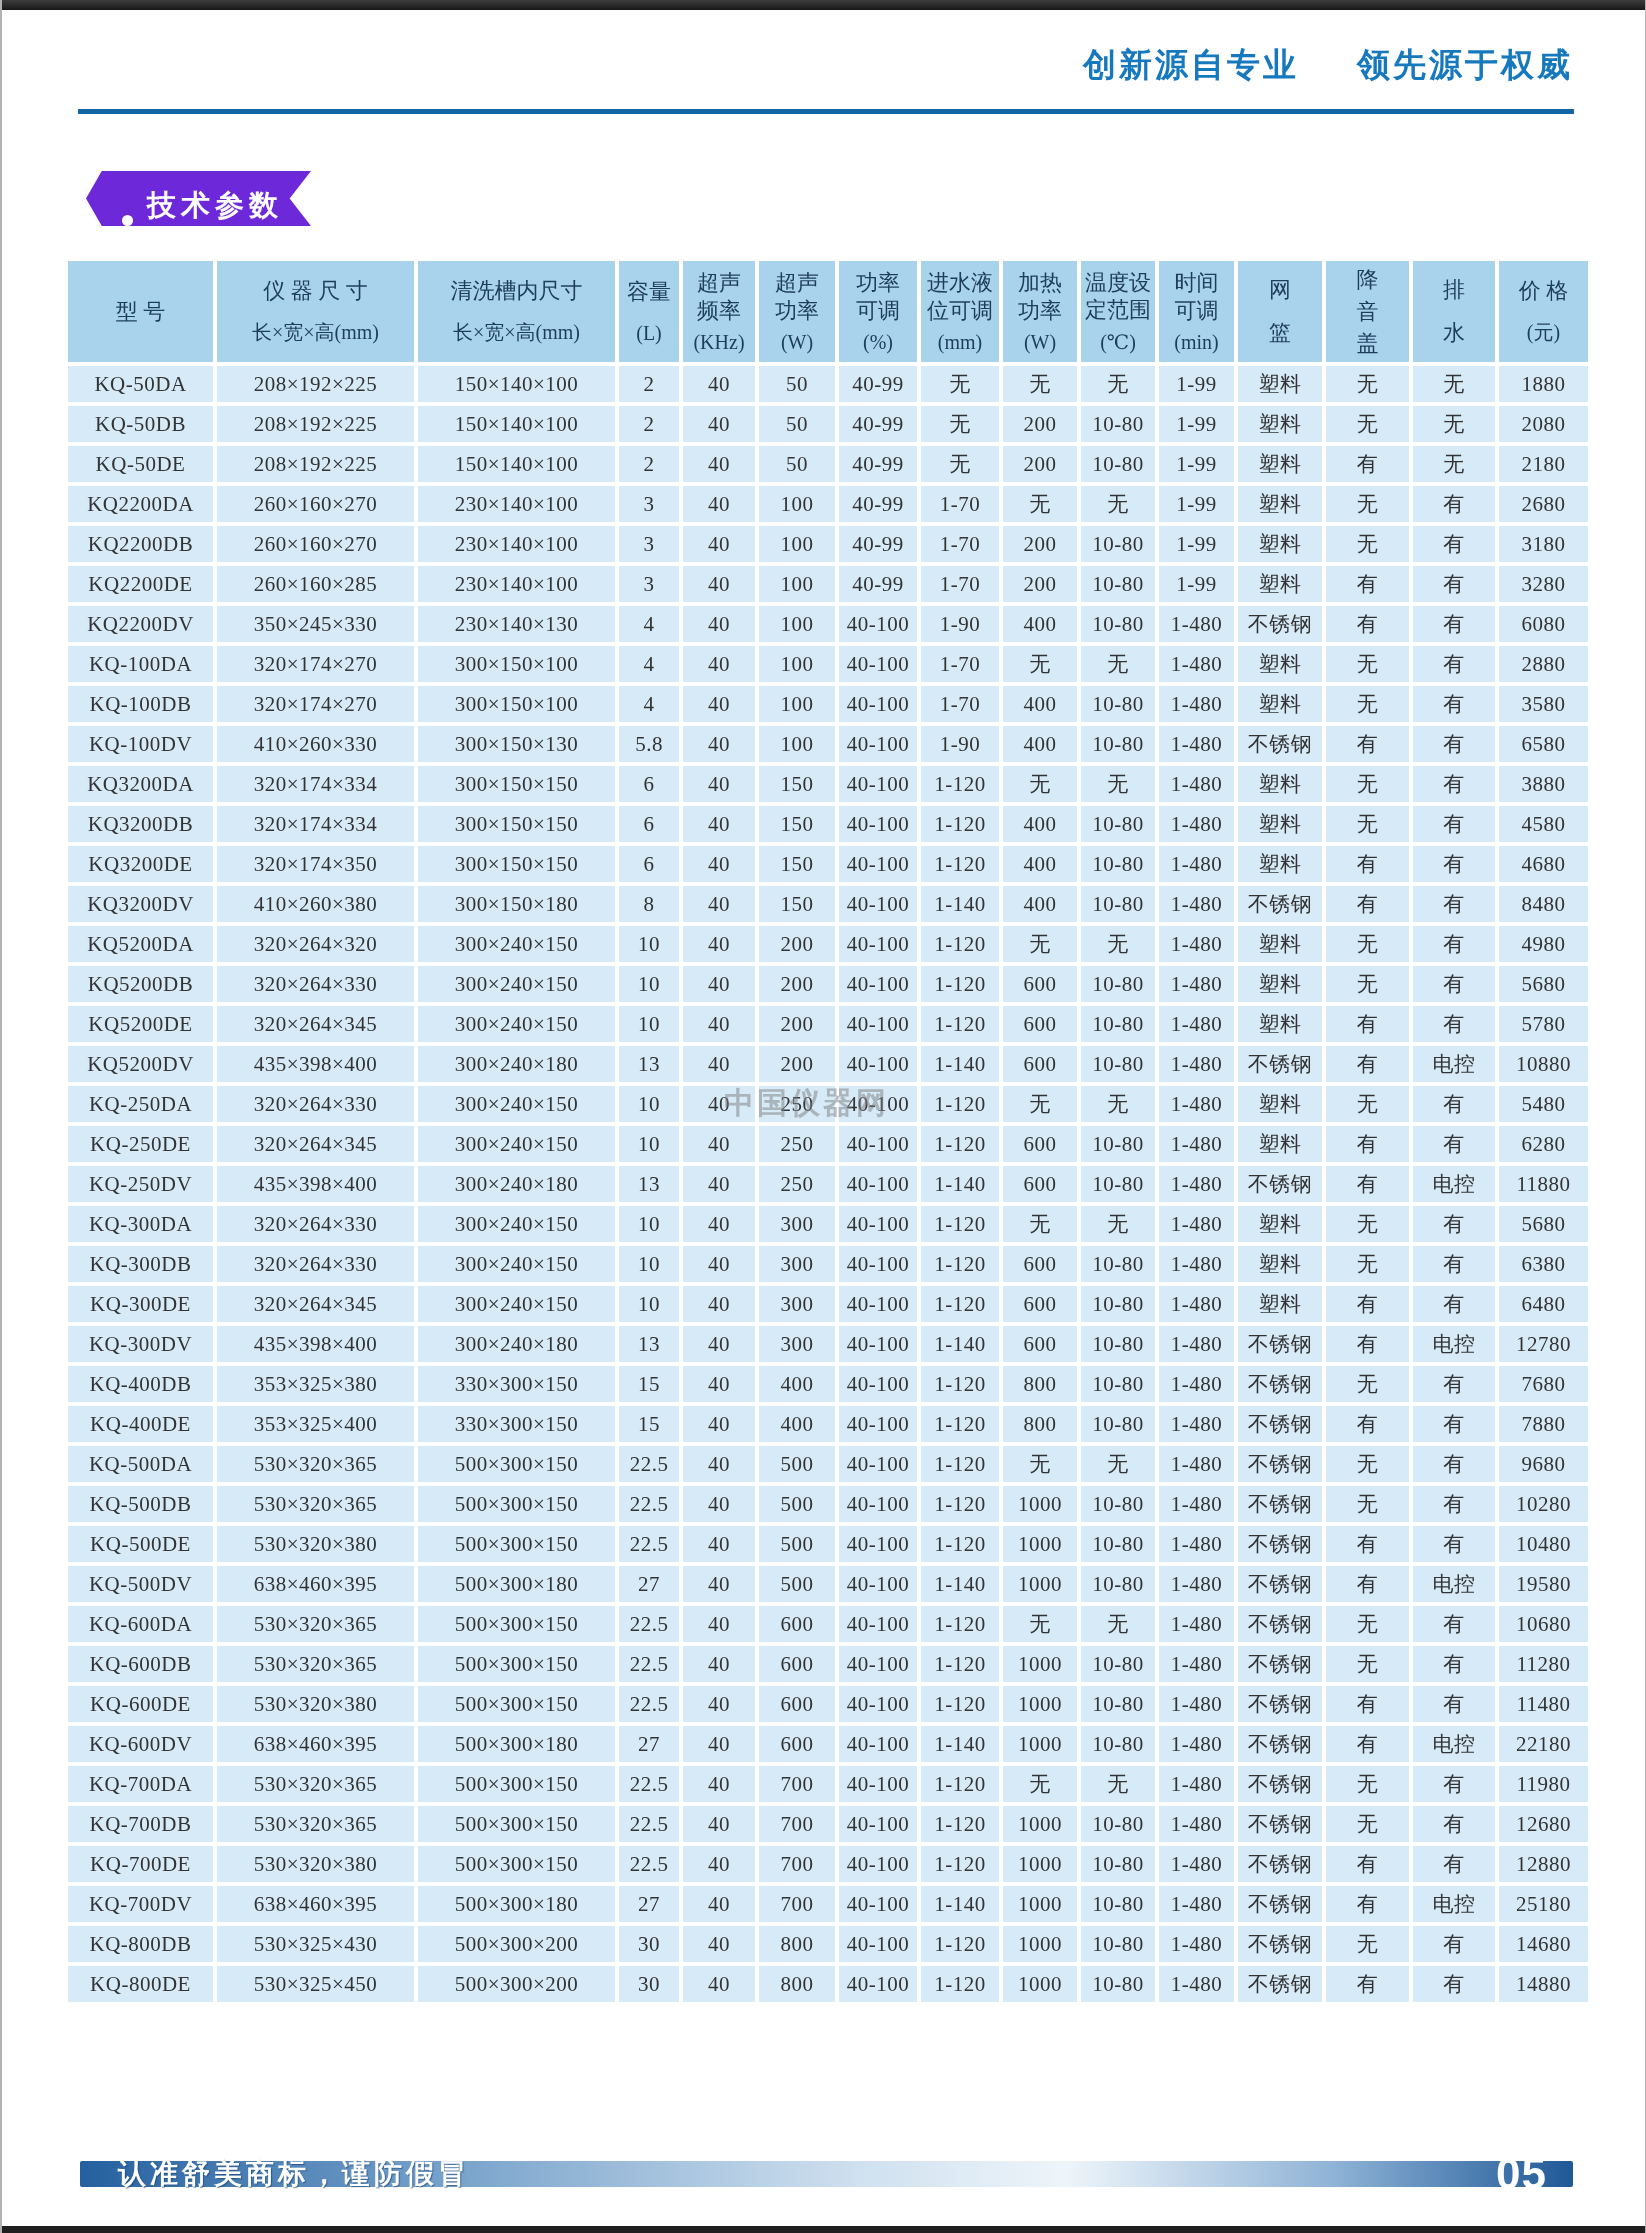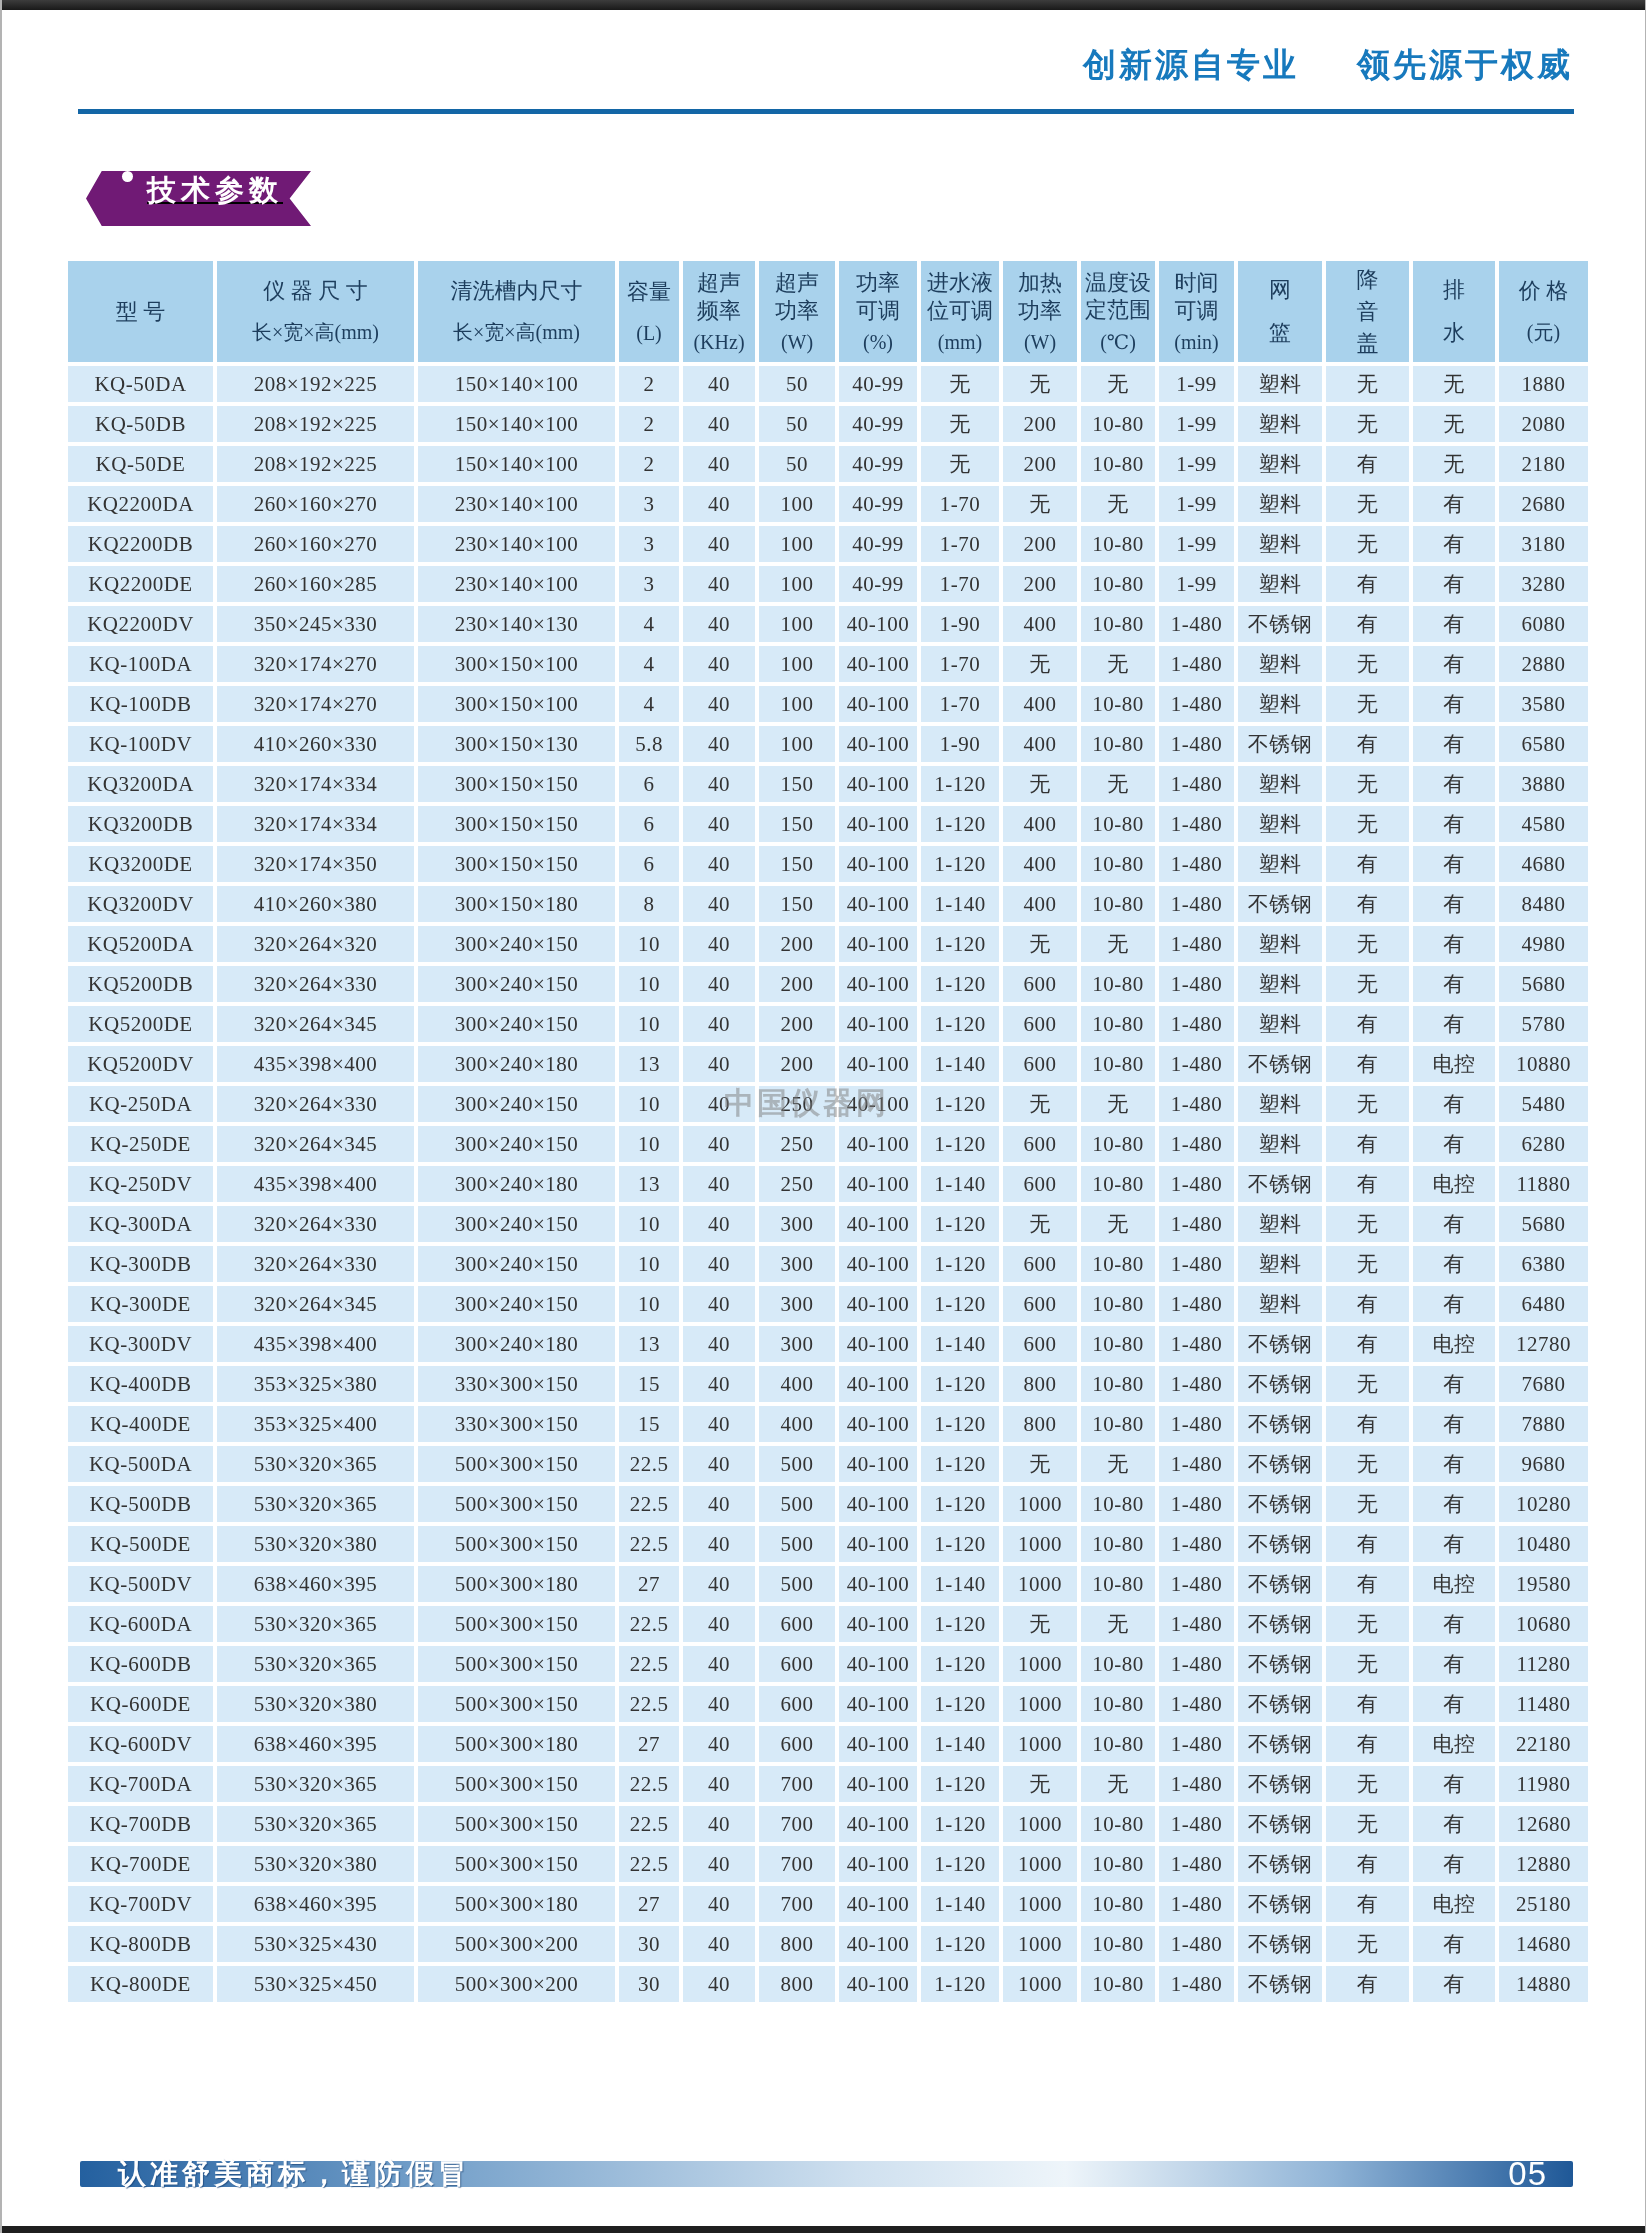--- a/index.html
+++ b/index.html
@@ -32,24 +32,24 @@
     letter-spacing: 3px; white-space: nowrap;
   }
   .slogan .part2 { margin-left: 58px; }
   .rule {
     position: absolute; top: 109px; left: 76px;
     width: 1496px; height: 5px; background: #1366a6;
   }
   .banner {
     position: absolute; top: 171px; left: 84px;
     width: 225px; height: 55px;
-    background: #701a75;
+    background: #6d28d9;
     clip-path: polygon(7% 0, 100% 0, 90.5% 50%, 100% 100%, 7% 100%, 0% 50%);
-    display: flex; align-items: flex-start;
-    padding-left: 36px; box-sizing: border-box; text-decoration: underline;
+    display: flex; align-items: flex-end;
+    padding-left: 36px; box-sizing: border-box;
   }
   .banner .dot {
     width: 11px; height: 11px; border-radius: 50%;
     background: #ffffff; flex: 0 0 auto;
   }
   .banner .label {
     margin-left: 14px;
     color: #ffffff; font-size: 29px; font-weight: bold;
     letter-spacing: 5px; white-space: nowrap;
   }
@@ -123,21 +123,21 @@
     display: flex; align-items: center; justify-content: space-between;
     padding: 0 26px 0 38px; box-sizing: border-box;
     border-radius: 2px;
   }
   .footer-text {
     color: #ffffff; font-size: 28px; font-weight: bold;
     letter-spacing: 4px; white-space: nowrap;
     text-shadow: 1px 1px 1px rgba(20,60,110,0.6);
   }
   .page-number {
-    color: #ffffff; font-size: 33px; font-weight: normal;
+    color: #ffffff; font-size: 44px; font-weight: bold;
     letter-spacing: 1px;
   }
 </style>
 </head>
 <body>
 
 <div id="page">
 
   <div class="top-strip"></div>
 

